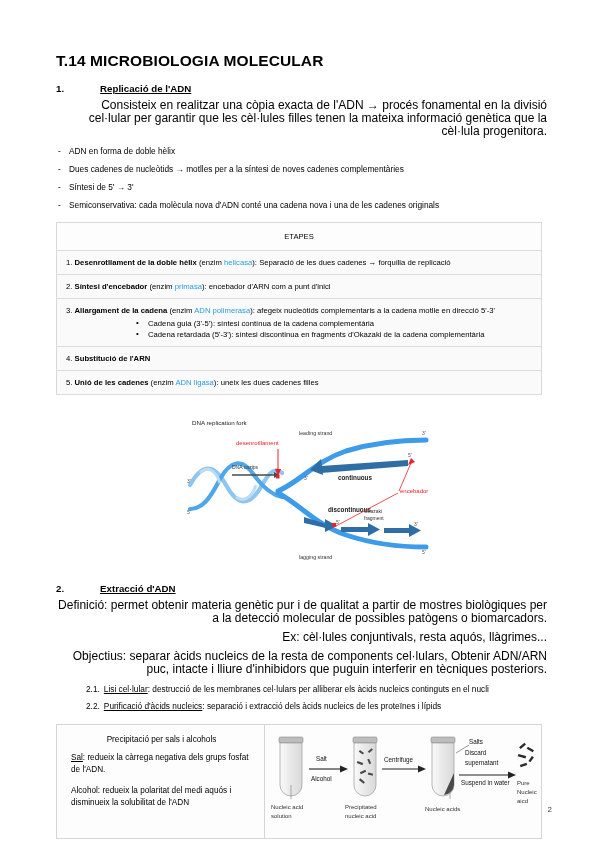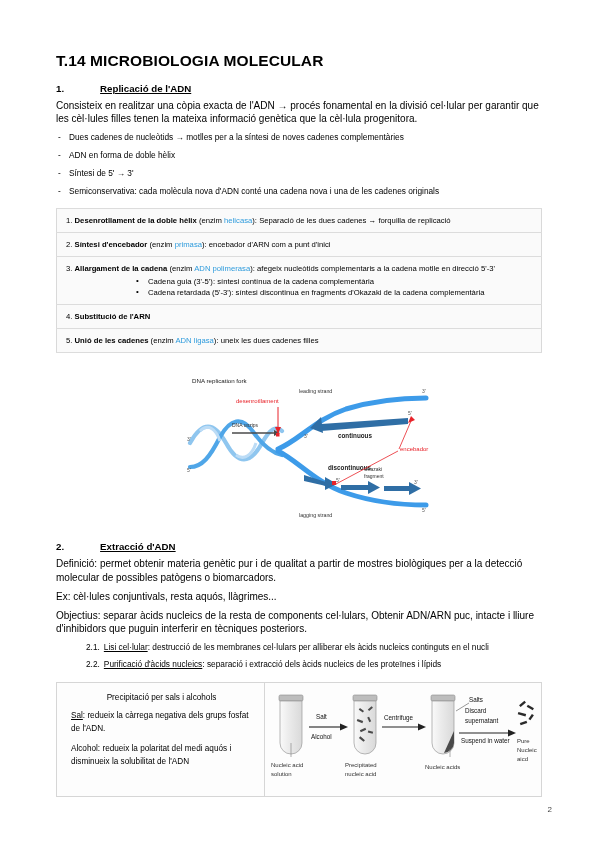--- a/index.html
+++ b/index.html
@@ -33,24 +33,24 @@
     margin: 0 0 5px 0;
     display: flex;
     gap: 8px;
     align-items: baseline;
   }
   .sec-head .num { font-weight: bold; }
   .sec-head .txt { text-decoration: underline; padding-left: 28px; }
 
   
   .para {
-    font-size: 10px;
+    font-size: 12px;
     line-height: 13.2px;
     margin: 0 0 6px 0;
-    text-align: left;
+    text-align: right;
   }
   .dashlist { margin: 0 0 6px 0; padding: 0; list-style: none; }
   .dashlist li {
     font-size: 8.3px;
     line-height: 12px;
     padding-left: 13px;
     position: relative;
     margin-bottom: 6px;
   }
   .dashlist li::before {
@@ -164,28 +164,31 @@
   <div class="doc-title">T.14 MICROBIOLOGIA MOLECULAR</div>
 
   <div class="sec-head">
     <span class="num">1.</span>
     <span class="txt">Replicació de l'ADN</span>
   </div>
 
   <div class="para">Consisteix en realitzar una còpia exacta de l'ADN → procés fonamental en la divisió cel·lular per garantir que les cèl·lules filles tenen la mateixa informació genètica que la cèl·lula progenitora.</div>
 
   <ul class="dashlist">
+    <li>ADN en forma de doble hèlix</li>
     <li>Dues cadenes de nucleòtids → motlles per a la síntesi de noves cadenes complementàries</li>
-    <li>ADN en forma de doble hèlix</li>
     <li>Síntesi de 5' → 3'</li>
     <li>Semiconservativa: cada molècula nova d'ADN conté una cadena nova i una de les cadenes originals</li>
   </ul>
 
   <table class="etapes">
     <tbody>
+        <tr class="head">
+      <td>ETAPES</td>
+    </tr>
     <tr>
       <td>
         <span>1.</span>
         <b>Desenrotllament de la doble hèlix</b><span> (enzim </span><span class="enz">helicasa</span><span>): Separació de les dues cadenes → forquilla de replicació</span>
       </td>
     </tr>
     <tr>
       <td>
         <span>2.</span>
         <b>Síntesi d'encebador</b><span> (enzim </span><span class="enz">primasa</span><span>): encebador d'ARN com a punt d'inici</span>

